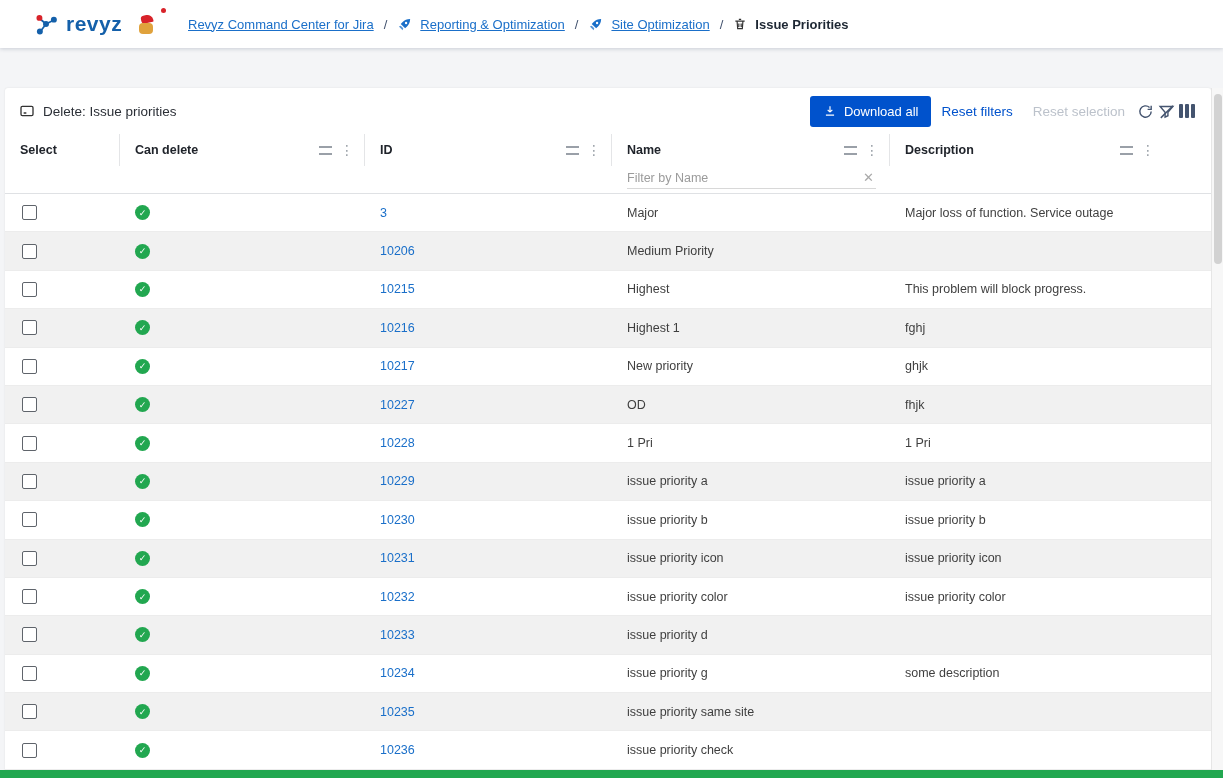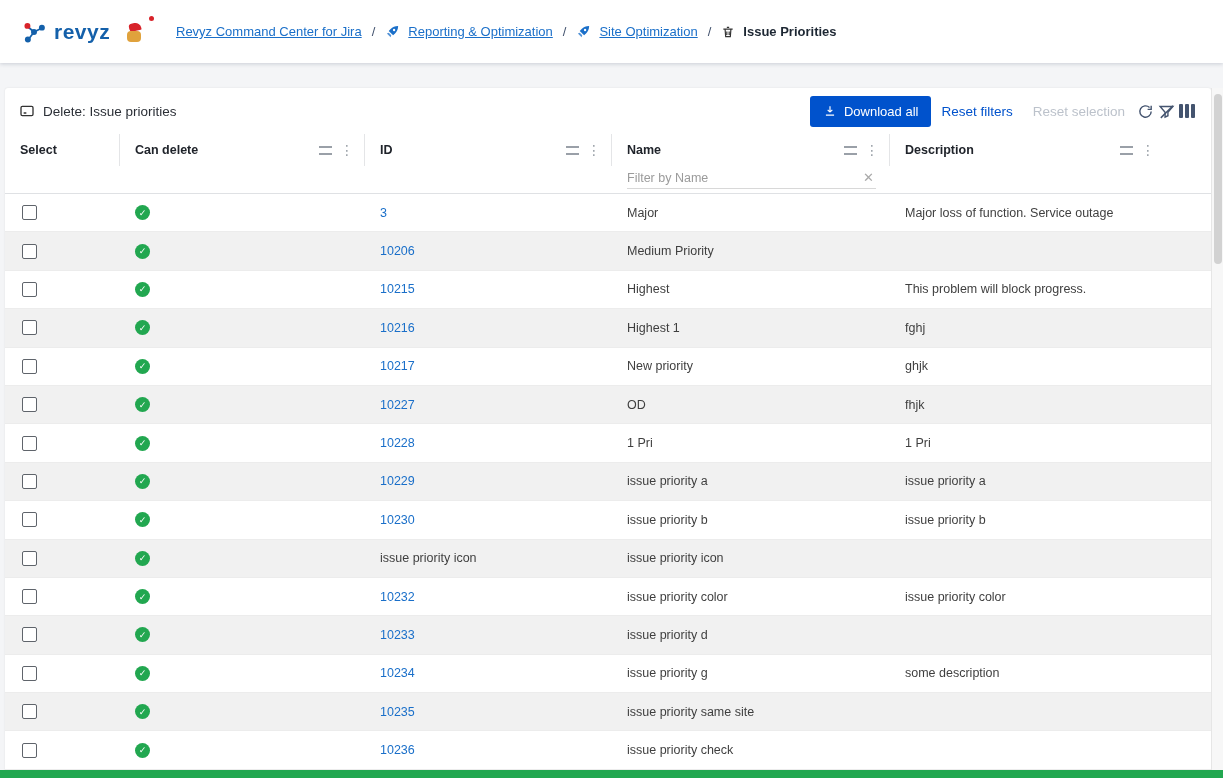--- a/index.html
+++ b/index.html
@@ -6,23 +6,23 @@
   html,body { width:1223px; height:778px; }
   body {
     position: relative;
     font-family: "Liberation Sans", "DejaVu Sans", sans-serif;
     background: #f4f5f7;
     overflow: hidden;
     color: #333;
   }
   
   .topbar {
-    position: absolute; top:0; left:0; right:0; height:63px;
+    position: absolute; top:0; left:0; right:0; height:48px;
     background:#fff; display:flex; align-items:center;
-    padding:0 20px; box-shadow:0 1px 4px rgba(9,30,66,.18); z-index:10;
+    padding:0 32px; box-shadow:0 1px 4px rgba(9,30,66,.18); z-index:10;
   }
   .logo-group { display:flex; align-items:center; gap:6px; width:148px; position:relative; }
   .logo-text { font-size:21px; font-weight:700; color:#1460aa; letter-spacing:.5px; position:relative; }
   .logo-dot { position:absolute; top:-2px; right:14px; width:5px; height:5px; border-radius:50%; background:#d8232a; }
   .mascot { position:relative; width:20px; height:22px; margin-left:8px; }
   .mascot .face { position:absolute; bottom:1px; left:3px; width:14px; height:11px; background:#e0a23c; border-radius:4px; }
   .mascot .hat { position:absolute; top:2px; left:5px; width:12px; height:8px; background:#d8232a; border-radius:3px 6px 1px 3px; transform:rotate(-12deg); }
   .breadcrumb { display:flex; align-items:center; gap:8px; font-size:13px; margin-left:8px; }
   .bc-link { color:#1a6fc9; text-decoration:underline; cursor:pointer; }
   .bc-sep { color:#42526e; padding:0 2px; }
@@ -397,20 +397,23 @@
   </div>
 
   <div class="tgrid trow alt">
     <div class="td">
       <input type="checkbox" class="cb" style="">
     </div>
     <div class="td">
       <span class="check-circle">✓</span>
     </div>
     <div class="td">
+      <a class="id-link" href="#">10231</a>
+    </div>
+    <div class="td">
       <span>issue priority icon</span>
     </div>
     <div class="td">
       <span>issue priority icon</span>
     </div>
   </div>
 
   <div class="tgrid trow">
     <div class="td">
       <input type="checkbox" class="cb" style="">

